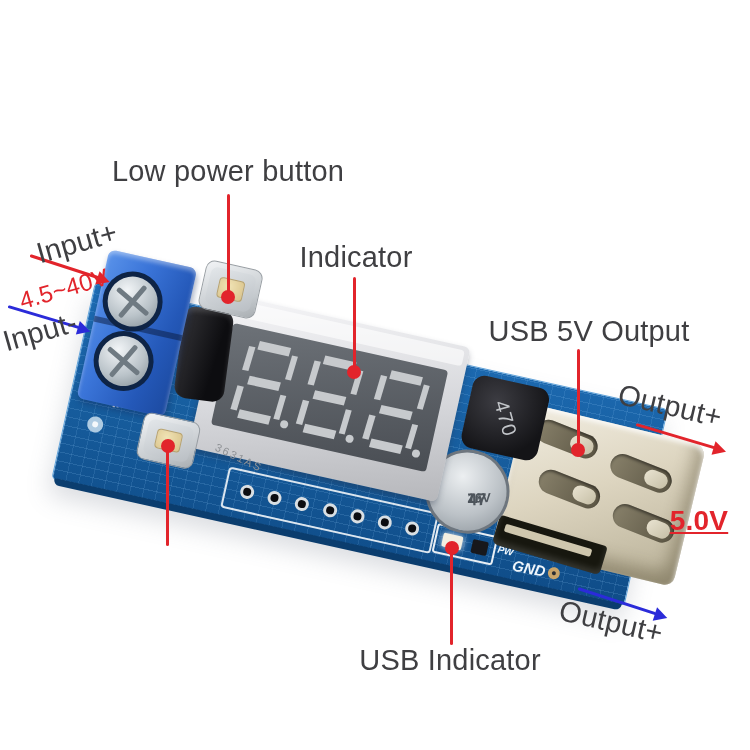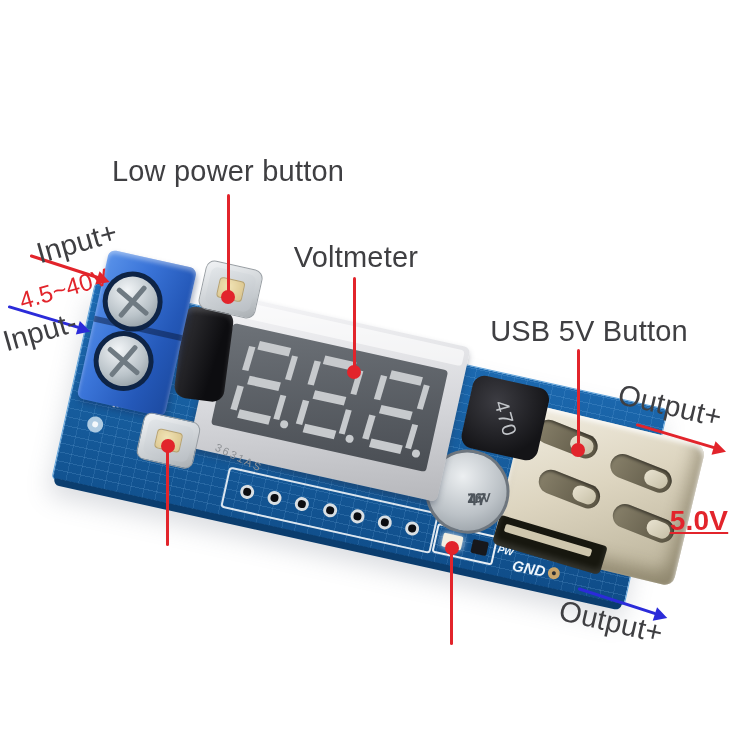--- a/index.html
+++ b/index.html
@@ -214,41 +214,42 @@
     </div>
     <div class="tact out">
       <div class="btn"></div>
     </div>
   </div>
 
   <div class="lab" style="left:228px;top:171px;">Low power button</div>
   <div class="vline" style="left:227px;top:194px;height:100px;"></div>
   <div class="adot" style="left:221px;top:290px;"></div>
 
-  <div class="lab" style="left:356px;top:257px;">Voltmeter</div>
+  <div class="lab" style="left:356px;top:257px;">Indicator</div>
   <div class="vline" style="left:353px;top:277px;height:92px;"></div>
   <div class="adot" style="left:347px;top:365px;"></div>
 
   <div class="lab rotneg" style="left:77px;top:243px;">Input+</div>
   <div class="arrow red" style="left:30px;top:254px;width:72px;transform:rotate(18deg);"></div>
   <div class="lab rotneg red small" style="left:64px;top:289px;">4.5~40V</div>
   <div class="lab rotneg" style="left:40px;top:332px;">Input-</div>
   <div class="arrow blue" style="left:8px;top:305px;width:74px;transform:rotate(16.5deg);"></div>
 
-  <div class="lab" style="left:589px;top:331px;">USB 5V Button</div>
+  <div class="lab" style="left:589px;top:331px;">USB 5V Output</div>
   <div class="vline" style="left:577px;top:349px;height:95px;"></div>
   <div class="adot" style="left:571px;top:443px;"></div>
 
   <div class="lab rotpos" style="left:670px;top:406px;">Output+</div>
   <div class="arrow red" style="left:636px;top:423px;width:82px;transform:rotate(16.5deg);"></div>
 
   <div class="lab red volt" style="left:699px;top:521px;text-decoration:underline;">5.0V</div>
 
   <div class="vline" style="left:166px;top:450px;height:96px;"></div>
   <div class="adot" style="left:161px;top:439px;"></div>
 
+  <div class="lab" style="left:450px;top:660px;">USB Indicator</div>
   <div class="vline" style="left:450px;top:552px;height:93px;"></div>
   <div class="adot" style="left:445px;top:541px;"></div>
 
   <div class="lab rotpos" style="left:611px;top:622px;">Output+</div>
   <div class="arrow blue" style="left:578px;top:587px;width:82px;transform:rotate(18deg);"></div>
 
 </div>
 
 </body></html>

